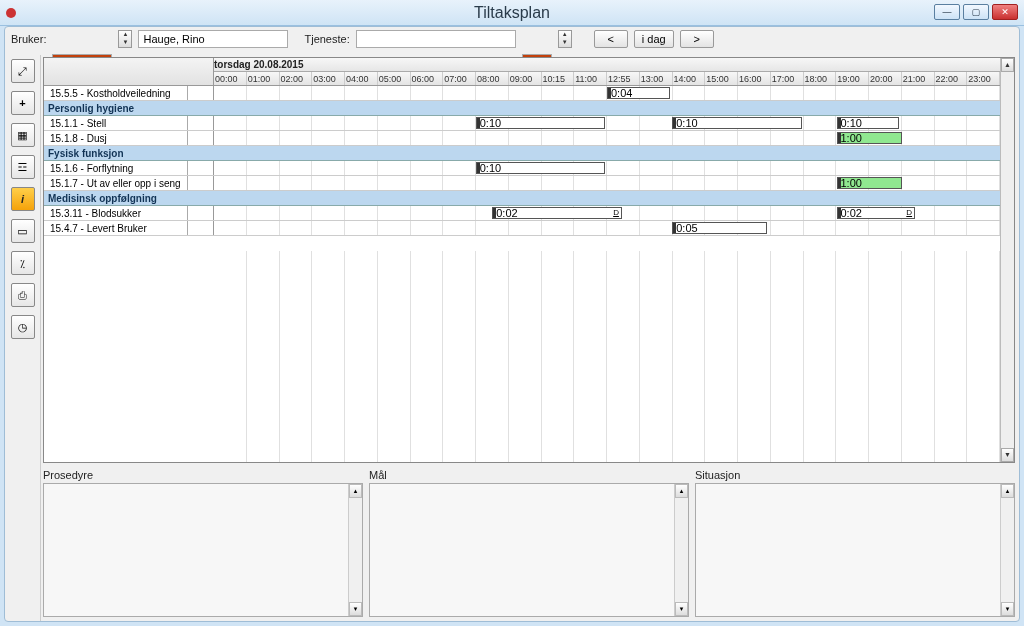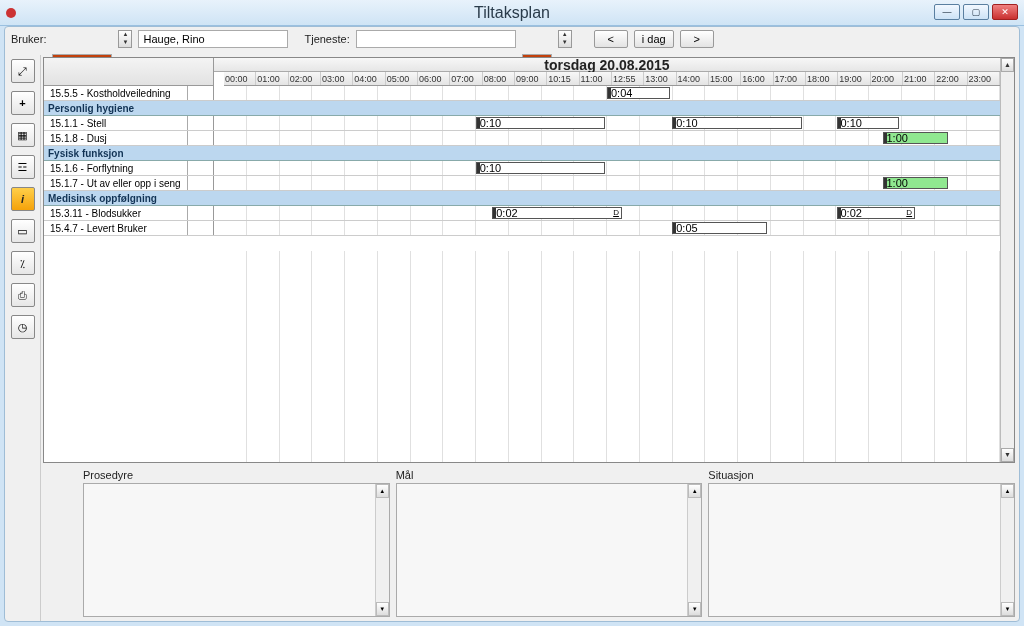--- a/index.html
+++ b/index.html
@@ -29,44 +29,44 @@
   
   .mainrow { position:absolute; top:28px; left:0; right:0; bottom:0; display:flex; }
   .sidebar { width:36px; border-right:1px solid #ccc; display:flex; flex-direction:column; align-items:center; padding-top:4px; gap:8px;}
   .side-ic { width:24px; height:24px; border:1px solid #888; border-radius:2px; background:linear-gradient(#fff,#e6e6e6); display:flex; align-items:center; justify-content:center; font-size:13px; cursor:pointer;}
   .side-ic.orange { background:linear-gradient(#ffcf4a,#f5a20a); font-style:italic; font-weight:bold; color:#222;}
   
   .content { flex:1; position:relative; display:flex; flex-direction:column; padding:2px 4px 4px 2px;}
   
   
   .sched { flex:1; border:1px solid #888; background:#fff; position:relative; overflow:hidden;}
-  .date-hdr { position:absolute; left:170px; right:14px; top:0; height:14px; background:linear-gradient(#f7f7f7,#e6e6e6); border-bottom:1px solid #aaa; text-align:center; font-weight:bold; color:#222; font-size:14px; line-height:14px;}
+  .date-hdr { position:absolute; left:170px; right:14px; top:0; height:14px; background:linear-gradient(#f7f7f7,#e6e6e6); border-bottom:1px solid #aaa; font-weight:bold; color:#222; font-size:10px; line-height:14px;}
   .corner { position:absolute; left:0; top:0; width:170px; height:28px; background:linear-gradient(#f4f4f4,#e2e2e2); border-right:1px solid #999; border-bottom:1px solid #999;}
-  .hours { position:absolute; left:170px; right:14px; top:14px; height:14px; background:linear-gradient(#f7f7f7,#e4e4e4); border-bottom:1px solid #999; display:flex;margin-left:10px;}
+  .hours { position:absolute; left:170px; right:14px; top:14px; height:14px; background:linear-gradient(#f7f7f7,#e4e4e4); border-bottom:1px solid #999; display:flex;}
   .hours div { flex:1; border-right:1px solid #ccc; font-size:9px; color:#333; text-align:left; padding-left:1px; line-height:14px; white-space:nowrap; overflow:hidden;}
   .vscroll { position:absolute; right:0; top:0; bottom:0; width:14px; background:#efefef; border-left:1px solid #bbb;}
   .vscroll .arr { height:14px; background:linear-gradient(#fff,#ddd); border:1px solid #aaa; font-size:7px; text-align:center; line-height:12px; color:#333;}
   .vscroll .arr.bot { position:absolute; bottom:0; left:0; right:0;}
   
   .rows { position:absolute; left:0; right:14px; top:28px; bottom:0; }
   .grp { height:15px; background:#bcd7ef; border-bottom:1px solid #8aa; font-weight:bold; color:#113355; padding-left:4px; line-height:15px; font-size:10px; position:relative;}
   .row { height:15px; border-bottom:1px solid #ccc; position:relative; display:flex;}
   .row .label { width:144px; border-right:1px solid #aaa; padding-left:6px; line-height:15px; white-space:nowrap; overflow:hidden; font-size:10px; background:#fff;}
   .row .spacer { width:26px; border-right:1px solid #999; background:#fff;}
   .row .track { flex:1; position:relative; }
   .gridlines { position:absolute; inset:0; display:flex; pointer-events:none;}
   .gridlines div { flex:1; border-right:1px solid #e0e0e0;}
   
   .item { position:absolute; top:1px; height:12px; background:#fff; border:1px solid #555; font-size:9px; line-height:10px; padding-left:3px; overflow:hidden;}
-  .item.green { background:#90e890;margin-left:46px; }
+  .item.green { background:#90e890; }
   .item .mark { position:absolute; left:0; top:0; bottom:0; width:3px; background:#333;}
   .item .d { position:absolute; right:2px; top:0; font-size:8px; text-decoration:underline;}
   
   
-  .panes { height:150px; display:flex; gap:6px; margin-top:4px;margin-left:40px;}
+  .panes { height:150px; display:flex; gap:6px; margin-top:4px;}
   .pane { flex:1; display:flex; flex-direction:column;}
   .pane .ptitle { font-size:11px; color:#222; padding:2px 0;}
   .pane .pbox { flex:1; border:1px solid #aaa; background:#f7f7f7; position:relative;}
   .pane .pbox .sb { position:absolute; right:0; top:0; bottom:0; width:14px; background:#f0f0f0; border-left:1px solid #ccc;}
   .pane .pbox .sb .a { height:14px; background:linear-gradient(#fff,#ddd); border:1px solid #bbb; font-size:7px; text-align:center; line-height:12px;}
   .pane .pbox .sb .a.bot { position:absolute; bottom:0; left:0; right:0;}
 </style>
 </head>
 <body>
 

